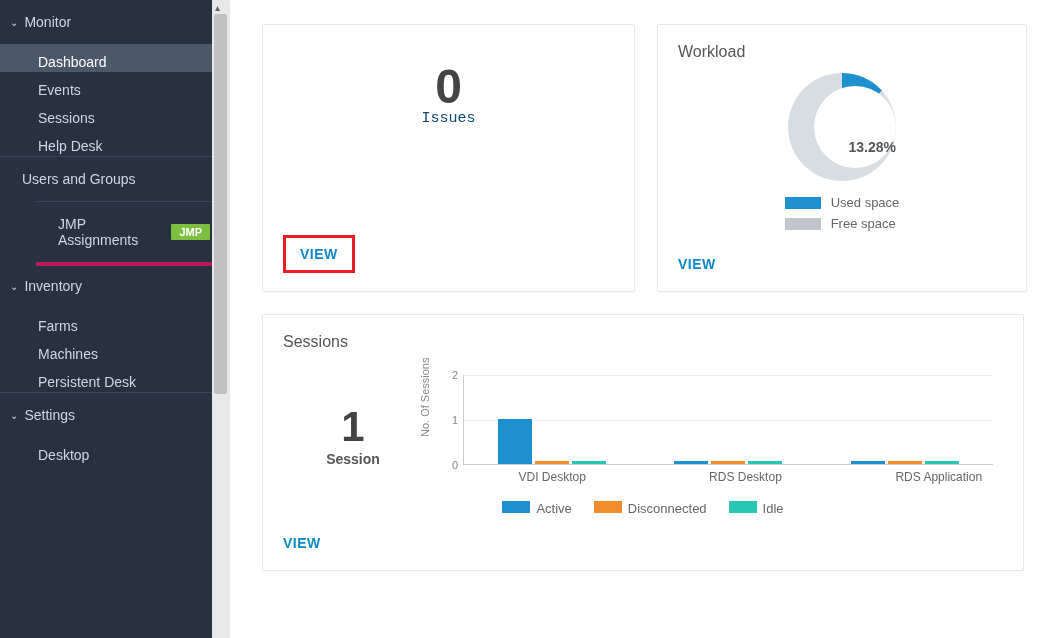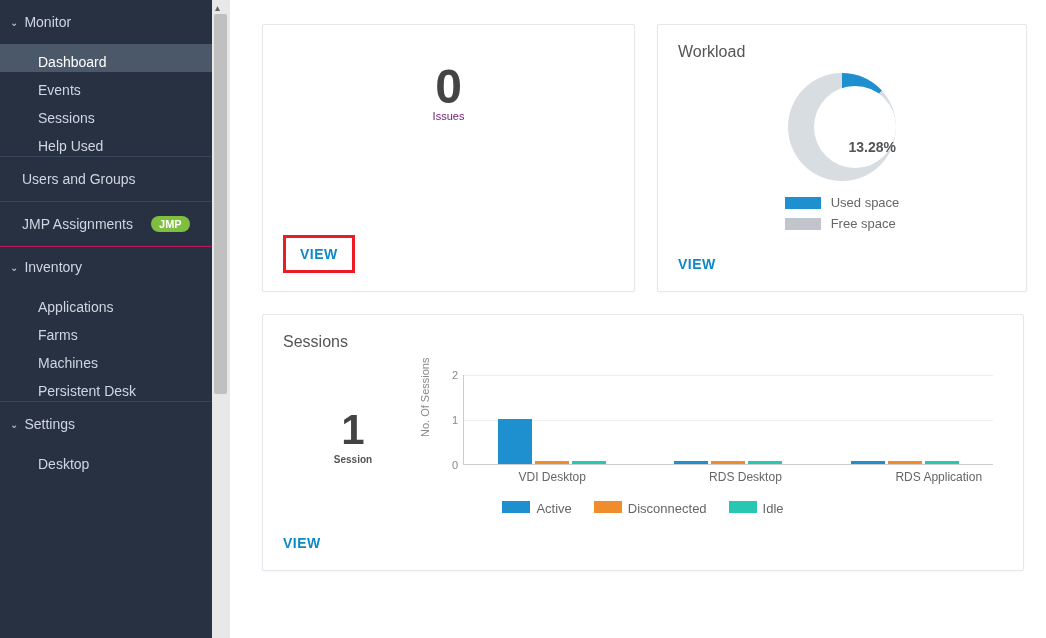--- a/index.html
+++ b/index.html
@@ -45,21 +45,21 @@
     cursor: pointer;
   }
   .sb-top-level.jmp {
     display:flex; align-items:center; justify-content: flex-start;
   }
   .jmp-badge {
     background:#7fbf3f;
     color:#fff;
     font-size:11px;
     padding:2px 8px;
-    border-radius:8px;
+    border-radius:1px;
     margin-left:18px;
     font-weight:600;
   }
   .scroll-gutter {
     width: 18px;
     background: #e8e8e8;
     flex-shrink:0;
     position: relative;
   }
   .scroll-arrow{
@@ -108,21 +108,21 @@
     width:373px;
   }
   .syshealth .big {
     text-align:center;
     margin-top:34px;
   }
   .syshealth .bignum {
     font-size:48px; font-weight:600; color:#444;
   }
   .syshealth .biglabel {
-    font-size:11px; color:#701a75; margin-top:-4px;
+    font-size:15px; color:#0c4a6e; margin-top:-4px;font-family:Liberation Mono, monospace;
   }
   .workload {
     width:370px;
   }
   .donut-wrap{
     display:flex; flex-direction:column; align-items:center; margin-top:8px;
   }
   .donut {
     width:108px;height:108px;border-radius:50%;
     background: conic-gradient(#1e90d0 0deg 48deg, #d8dde2 48deg 360deg);
@@ -137,21 +137,21 @@
   .legend { margin-top:14px; font-size:13px; color:#666;}
   .legend-row{display:flex;align-items:center;margin-bottom:6px;}
   .swatch{width:36px;height:12px;margin-right:10px;}
   .sessions {
     width:762px;
     margin-top:22px;
   }
   .sessions .body-row{display:flex;align-items:center;padding:10px 20px 0 20px;}
   .sessions .counter{width:140px;text-align:center;}
   .sessions .counter .num{font-size:42px;font-weight:600;color:#444;}
-  .sessions .counter .lbl{font-size:10px;color:#555;font-weight:600;}
+  .sessions .counter .lbl{font-size:14px;color:#555;font-weight:600;}
   .chart-area{flex:1;position:relative;height:140px;}
   .y-axis-label{
     position:absolute;left:-4px;top:72px;transform:rotate(-90deg);transform-origin:left top;
     font-size:11px;color:#888;white-space:nowrap;
   }
   .plot{
     position:absolute;left:40px;top:10px;right:10px;height:90px;
     border-left:1px solid #ccc;border-bottom:1px solid #ccc;
   }
   .gridline{position:absolute;left:0;right:0;border-top:1px solid #eee;}
@@ -167,34 +167,33 @@
 
 <div class="layout">
   <div class="sidebar">
     <div class="sb-section-header">
       <span class="chevron">⌄</span>
       <span>Monitor</span>
     </div>
     <div class="sb-item active"><span>Dashboard</span></div>
     <div class="sb-item"><span>Events</span></div>
     <div class="sb-item"><span>Sessions</span></div>
-    <div class="sb-item"><span>Help Used</span></div>
+    <div class="sb-item"><span>Help Desk</span></div>
 
     <div class="sb-top-level"><span>Users and Groups</span></div>
 
-    <div class="sb-top-level jmp" style="border-bottom:1px solid #be185d;">
+    <div class="sb-top-level jmp" style="border-bottom:4px solid #be185d;margin-left:36px;">
       <span>JMP Assignments</span>
       <span class="jmp-badge">JMP</span>
     </div>
 
     <div class="sb-section-header" style="padding-top:12px;">
       <span class="chevron">⌄</span>
       <span>Inventory</span>
     </div>
-    <div class="sb-item"><span>Applications</span></div>
     <div class="sb-item"><span>Farms</span></div>
     <div class="sb-item"><span>Machines</span></div>
     <div class="sb-item"><span>Persistent Desk</span></div>
 
     <div class="sb-section-header" style="border-top:1px solid #39455a;">
       <span class="chevron">⌄</span>
       <span>Settings</span>
     </div>
     <div class="sb-item"><span>Desktop</span></div>
   </div>

